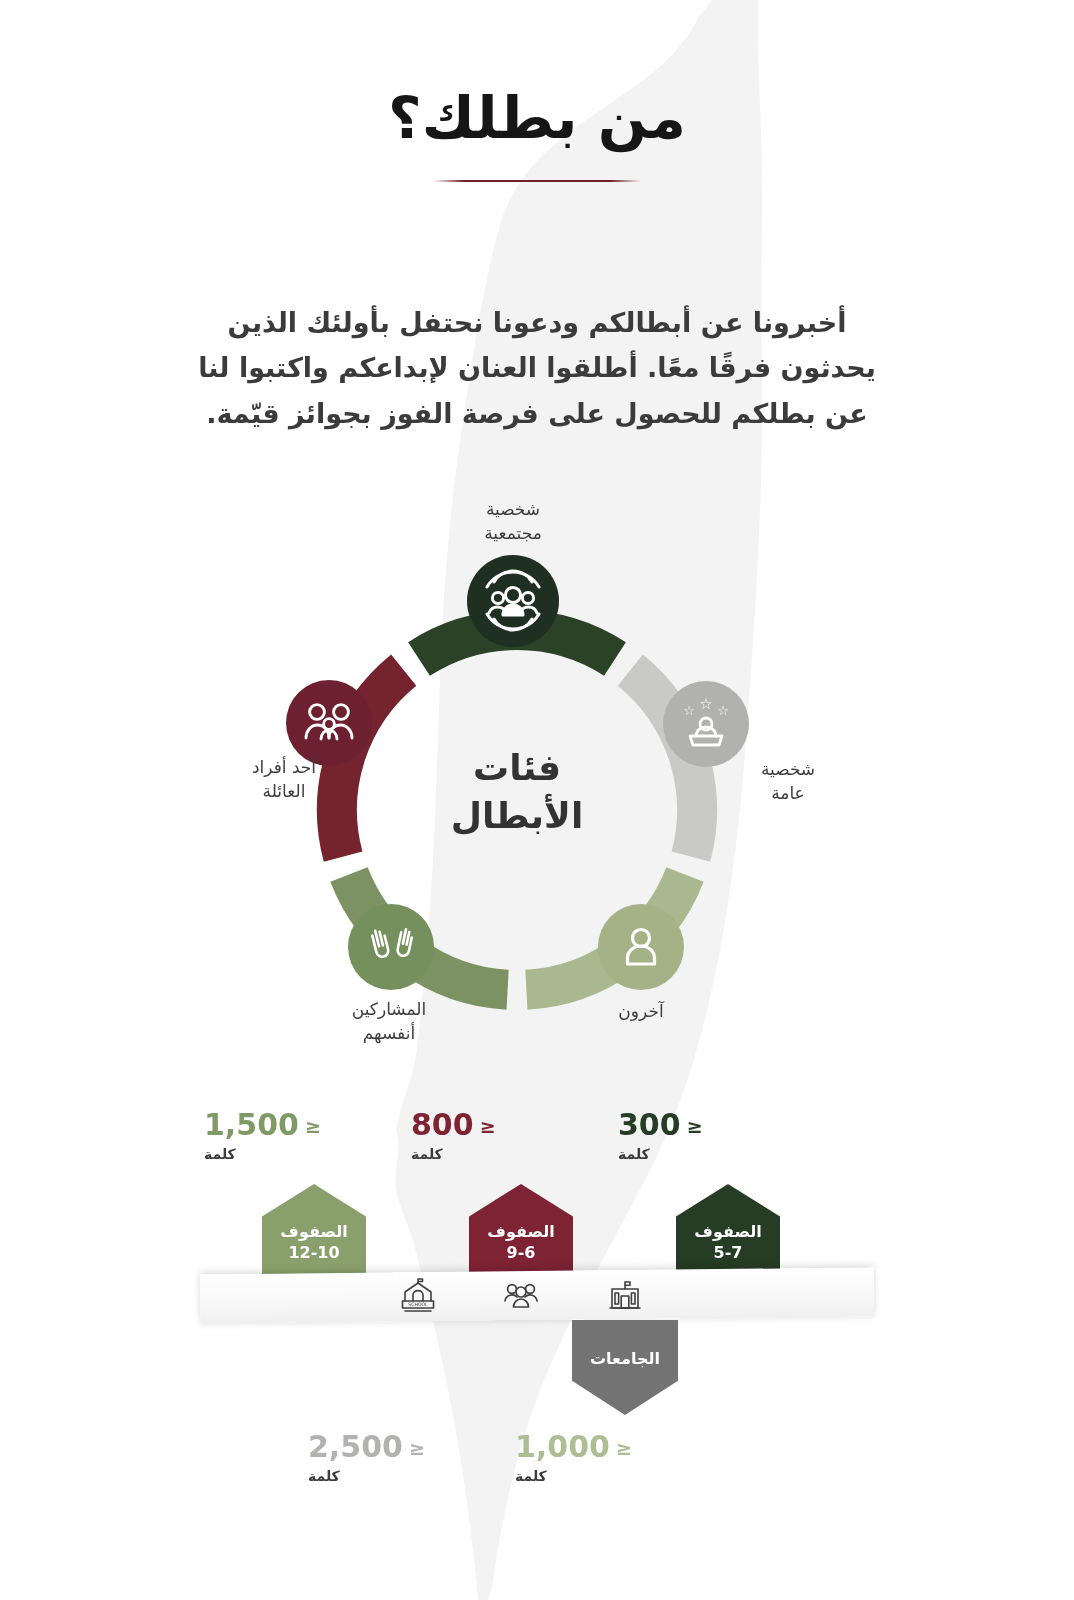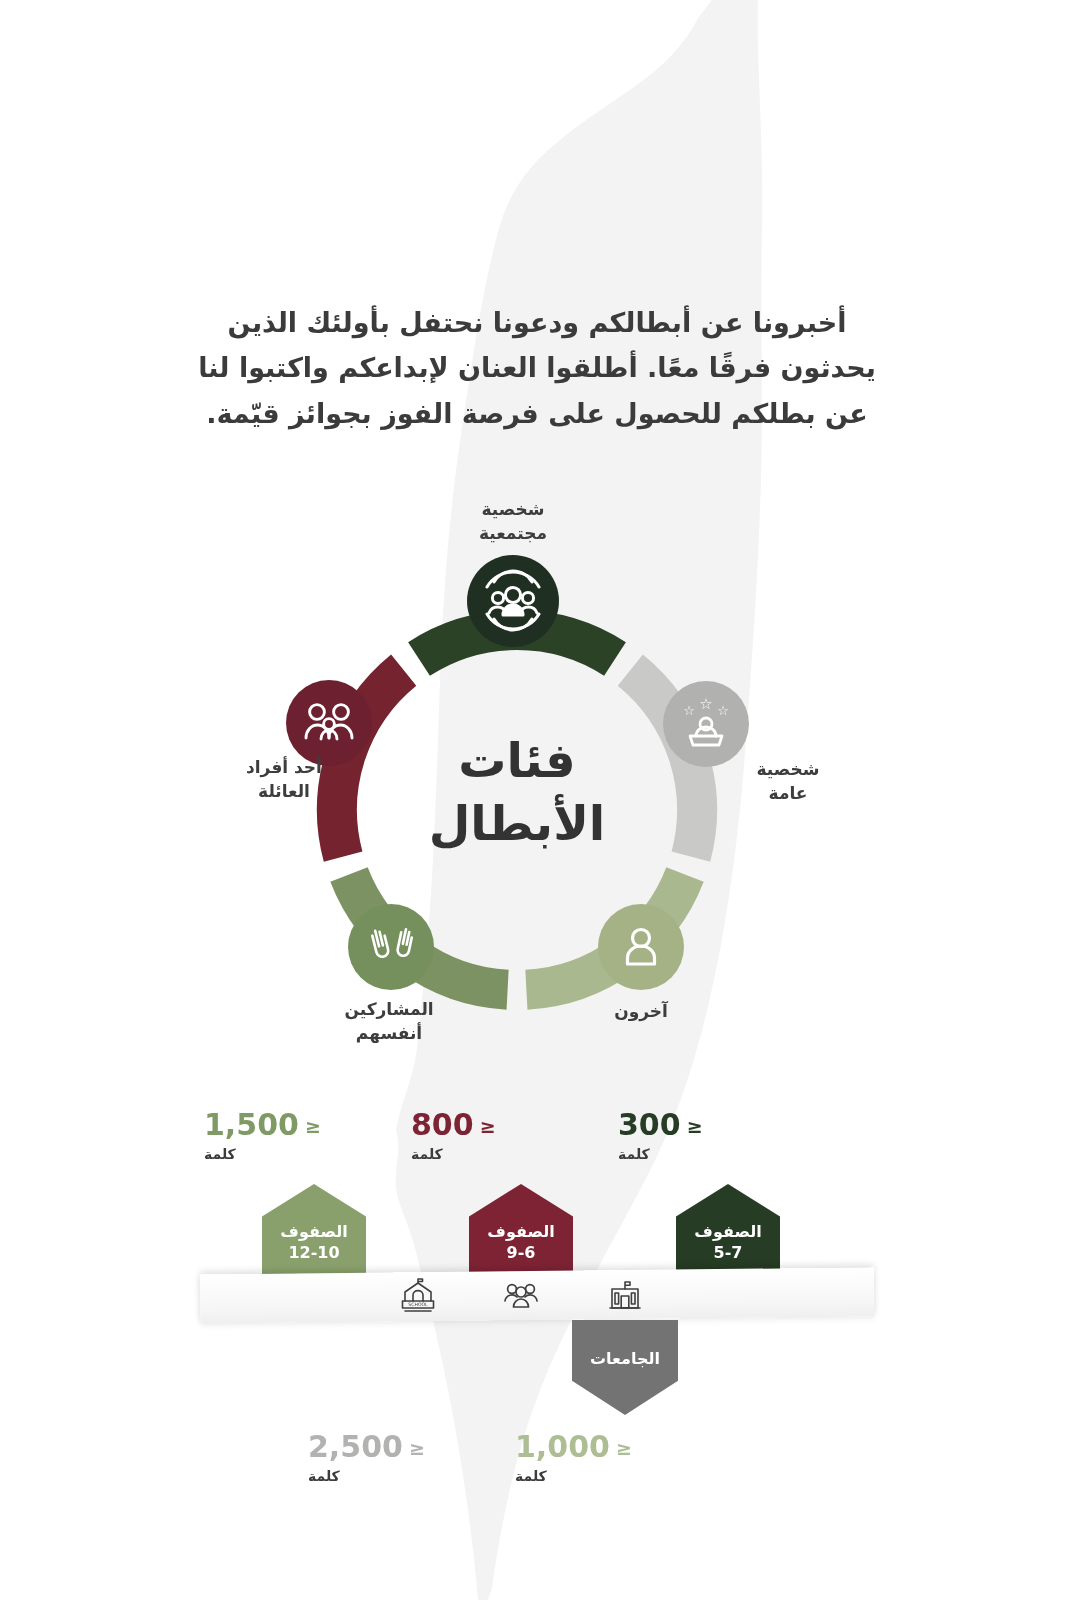--- a/index.html
+++ b/index.html
@@ -13,24 +13,24 @@
   .title{font-size:58px;font-weight:bold;color:#161616;letter-spacing:0;line-height:1.2;margin:0;}
   .title-underline{width:208px;height:2px;margin:26px auto 0 auto;
     background:linear-gradient(90deg,rgba(109,31,44,0),#6d1f2c 15%,#6d1f2c 85%,rgba(109,31,44,0));}
 
   
   .intro{position:absolute;top:300px;left:87px;width:900px;text-align:center;
     font-size:27px;font-weight:bold;color:#3b3b3b;line-height:1.68;}
 
   
   .wheel-center{position:absolute;left:517px;top:792px;transform:translate(-50%,-50%);
-    text-align:center;font-size:48px;font-weight:bold;color:#333;line-height:1.32;}
+    text-align:center;font-size:36px;font-weight:bold;color:#333;line-height:1.32;}
 
   .wheel-label{position:absolute;transform:translate(-50%,0);text-align:center;
-    font-size:17px;font-weight:bold;color:#3d3d3d;line-height:1.4;}
+    font-size:17px;font-weight:normal;color:#3d3d3d;line-height:1.4;}
   .lbl-community{left:513px;top:498px;}
   .lbl-public{left:788px;top:758px;}
   .lbl-others{left:641px;top:1000px;}
   .lbl-participants{left:389px;top:998px;}
   .lbl-family{left:284px;top:756px;}
 
   
   .tier-num{position:absolute;width:220px;transform:translate(-50%,0);text-align:left;line-height:1.25;}
   .tier-num .val{font-size:30px;font-weight:bold;display:inline-block;direction:ltr;}
   .tier-num .gte{font-size:19px;font-weight:bold;vertical-align:2px;margin-left:6px;}
@@ -158,20 +158,24 @@
         <circle cx="-12" cy="-11" r="7.4"></circle>
         <circle cx="12" cy="-11" r="7.4"></circle>
         <path d="M -23 15 A 11.5 13 0 0 1 0 15"></path>
         <path d="M 0 15 A 11.5 13 0 0 1 23 15"></path>
         <circle cx="0" cy="1" r="5.4"></circle>
         <path d="M -8 16 A 8 9 0 0 1 8 16"></path>
       </g>
     </g>
   </svg>
 
+  <div class="header">
+    <h1 class="title">من بطلك؟</h1>
+    <div class="title-underline"></div>
+  </div>
 
   <div class="intro">
     <div>أخبرونا عن أبطالكم ودعونا نحتفل بأولئك الذين</div>
     <div>يحدثون فرقًا معًا. أطلقوا العنان لإبداعكم واكتبوا لنا</div>
     <div>عن بطلكم للحصول على فرصة الفوز بجوائز  قيّمة.</div>
   </div>
 
   <div class="wheel-center">
     <div>فئات</div>
     <div>الأبطال</div>

